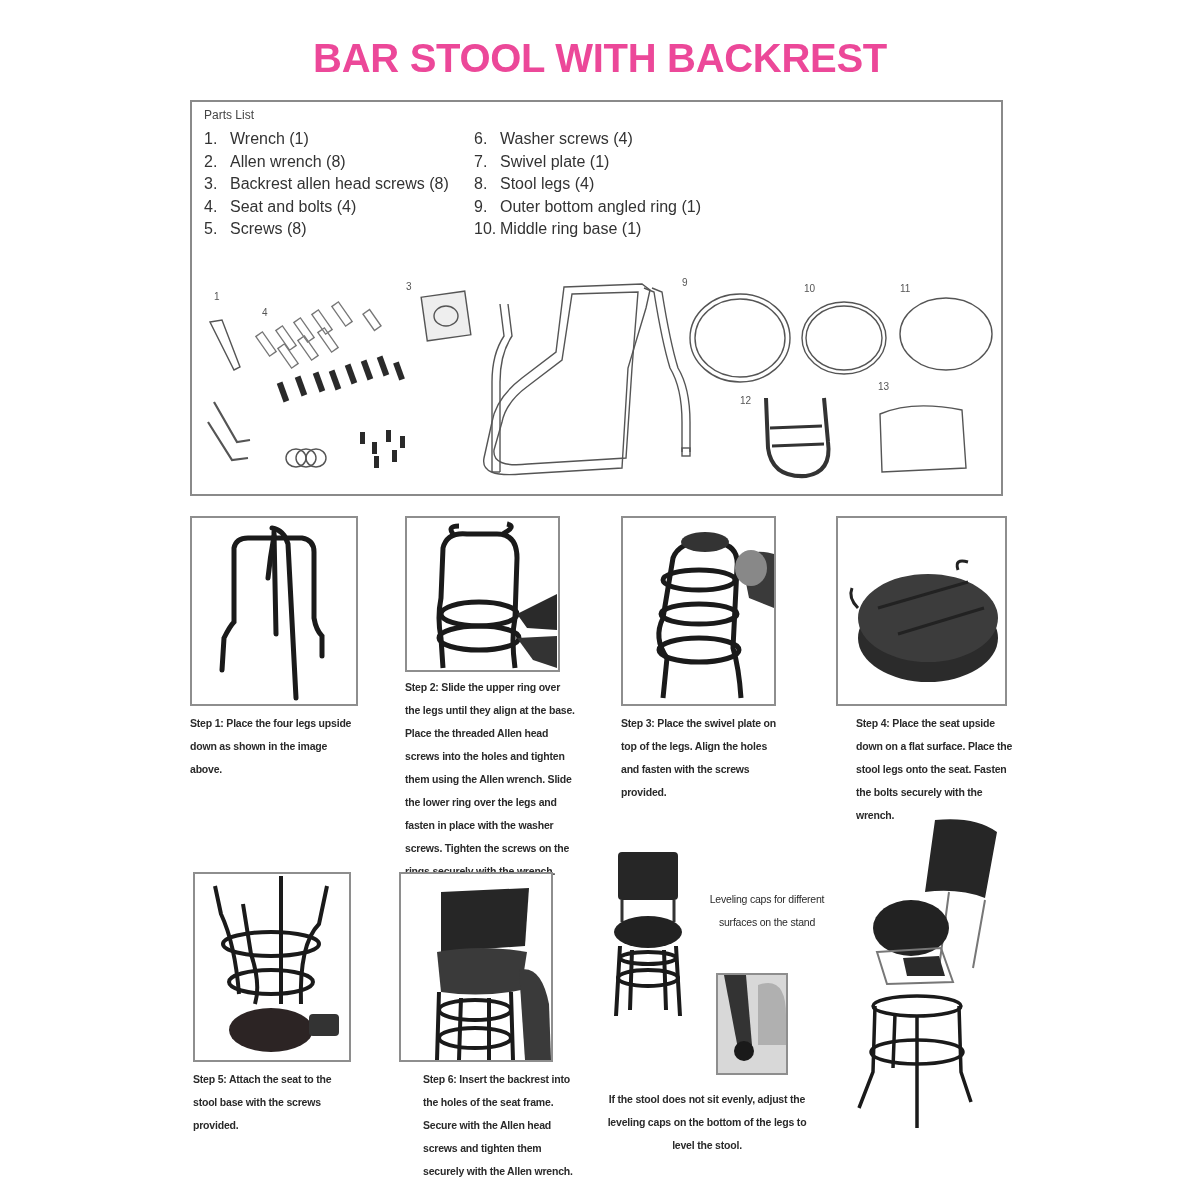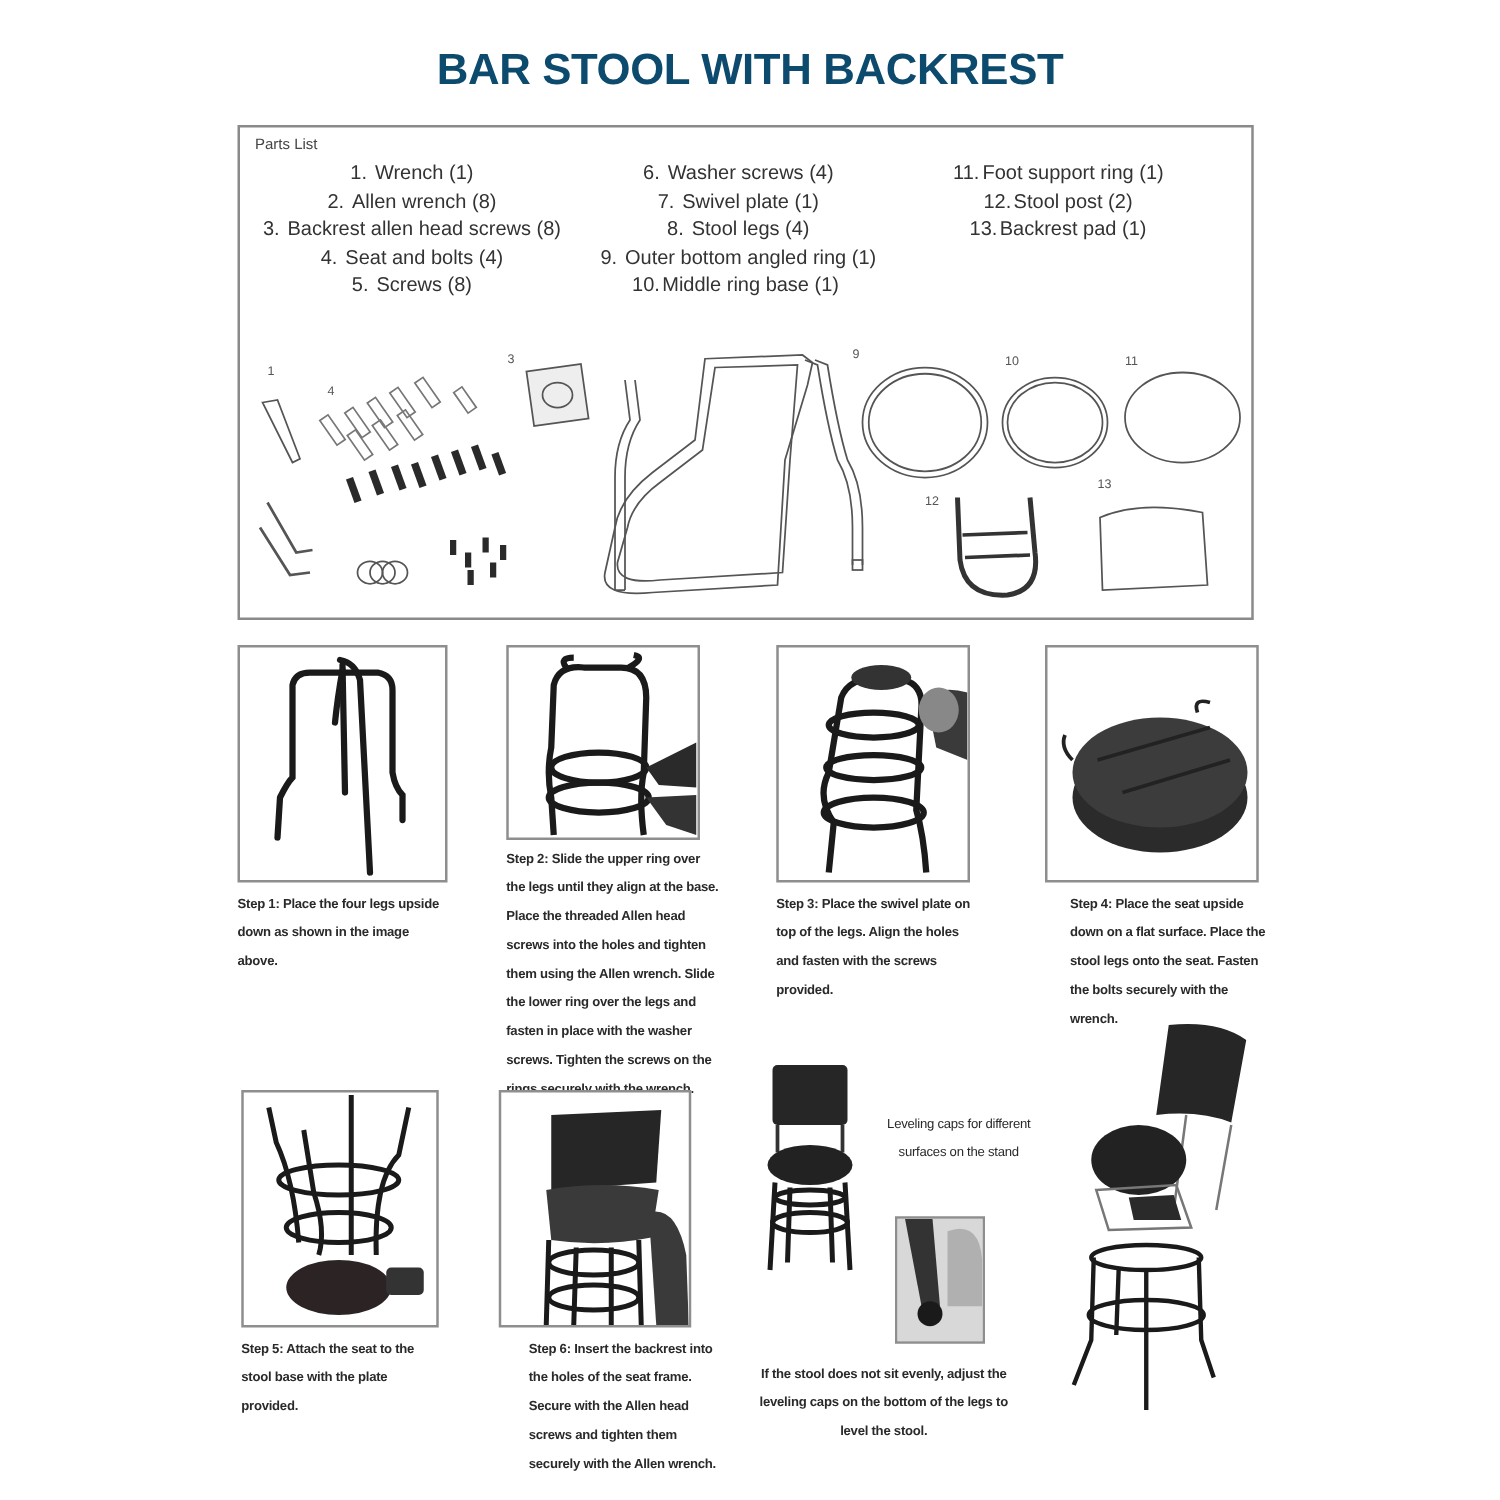--- a/index.html
+++ b/index.html
@@ -1,21 +1,21 @@
 <!DOCTYPE html>
 <html><head>
 <meta charset="utf-8">
 <style>
   html, body { margin:0; padding:0; background:#ffffff; }
   body { width:1200px; height:1200px; position:relative; overflow:hidden;
          font-family:"Liberation Sans", sans-serif; color:#1c1c1c; }
   .title { position:absolute; left:0; width:1200px; top:36px; text-align:center;
-           font-weight:bold; font-size:35px; letter-spacing:-0.3px; color:#0c4a6e; }
+           font-weight:bold; font-size:40px; letter-spacing:-0.3px; color:#ec4899; }
   .parts-box { position:absolute; left:190px; top:100px; width:813px; height:396px;
-               border:2px solid #8a8a8a; box-sizing:border-box;text-align:center; }
+               border:2px solid #8a8a8a; box-sizing:border-box; }
   .parts-head { position:absolute; left:12px; top:6px; font-size:12px; color:#444; }
   .plist { position:absolute; font-size:16px; color:#333; line-height:22.5px; }
   .plist .row { white-space:nowrap; }
   .plist .num { display:inline-block; width:26px; }
   .frame { position:absolute; border:2px solid #8e8e8e; box-sizing:border-box; background:#fff; overflow:hidden; }
   .caption { position:absolute; font-size:10.5px; line-height:23px; color:#2a2a2a; font-weight:bold; letter-spacing:-0.2px; }
   svg { display:block; }
   .abs { position:absolute; }
 </style>
 </head>
@@ -32,25 +32,20 @@
     <div class="row"><span class="num">3.</span><span>Backrest allen head screws (8)</span></div>
     <div class="row"><span class="num">4.</span><span>Seat and bolts (4)</span></div>
     <div class="row"><span class="num">5.</span><span>Screws (8)</span></div>
   </div>
   <div class="plist" style="left:282px; top:26px;">
     <div class="row"><span class="num">6.</span><span>Washer screws (4)</span></div>
     <div class="row"><span class="num">7.</span><span>Swivel plate (1)</span></div>
     <div class="row"><span class="num">8.</span><span>Stool legs (4)</span></div>
     <div class="row"><span class="num">9.</span><span>Outer bottom angled ring (1)</span></div>
     <div class="row"><span class="num">10.</span><span>Middle ring base (1)</span></div>
-  </div>
-  <div class="plist" style="left:568px; top:26px;">
-    <div class="row"><span class="num">11.</span><span>Foot support ring (1)</span></div>
-    <div class="row"><span class="num">12.</span><span>Stool post (2)</span></div>
-    <div class="row"><span class="num">13.</span><span>Backrest pad (1)</span></div>
   </div>
 
   <svg class="abs" style="left:0; top:170px;" width="809" height="222" viewBox="0 0 809 222">
     <g fill="none" stroke="#555" stroke-width="1.4">
 
       <path d="M18 50 L30 48 L48 95 L42 98 Z"></path>
 
       <g stroke="#777">
         <rect x="70" y="60" width="8" height="24" transform="rotate(-35 74 72)"></rect>
         <rect x="90" y="54" width="8" height="24" transform="rotate(-35 94 66)"></rect>
@@ -232,15 +227,15 @@
     <path d="M22 134 L86 130 L98 164 L32 166 Z" fill="none" stroke="#777" stroke-width="2"></path>
     <path d="M48 140 L84 138 L90 158 L52 158 Z" fill="#2a2a2a"></path>
     <g fill="none" stroke="#1a1a1a" stroke-width="3.5">
       <ellipse cx="62" cy="188" rx="44" ry="10"></ellipse>
       <ellipse cx="62" cy="234" rx="46" ry="12"></ellipse>
       <path d="M20 188 L18 254 L4 290 M104 188 L106 254 L116 284 M62 198 L62 310 M40 196 L38 250"></path>
     </g>
   </svg>
 </div>
 
-<div class="caption" style="left:193px; top:1068px; width:165px;">Step 5: Attach the seat to the stool base with the plate provided.</div>
+<div class="caption" style="left:193px; top:1068px; width:165px;">Step 5: Attach the seat to the stool base with the screws provided.</div>
 <div class="caption" style="left:398px; top:1068px; width:160px;margin-left:25px;">Step 6: Insert the backrest into the holes of the seat frame. Secure with the Allen head screws and tighten them securely with the Allen wrench.</div>
 <div class="caption" style="left:602px; top:1088px; width:210px; text-align:center;">If the stool does not sit evenly, adjust the leveling caps on the bottom of the legs to level the stool.</div>
 
 </body></html>

